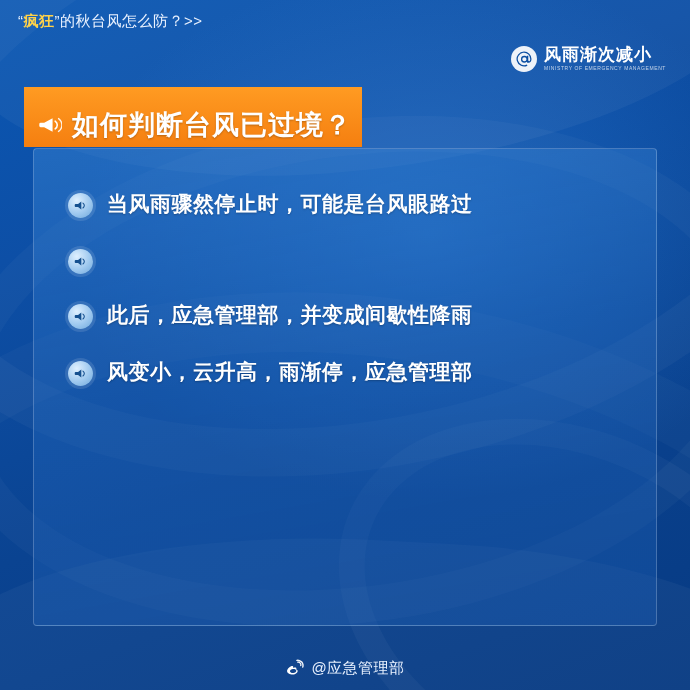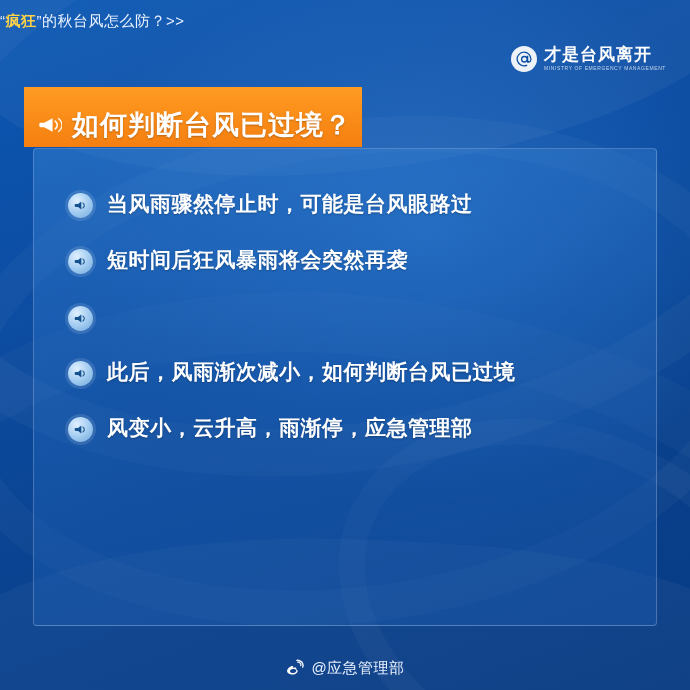--- a/index.html
+++ b/index.html
@@ -51,20 +51,21 @@
   }
 
   
   .top-bar {
     position: absolute;
     left: 0; top: 0;
     width: 100%;
     height: 42px;
     display: flex;
     align-items: center;
+    padding-left: 18px;
     box-sizing: border-box;
   }
   .top-title {
     font-size: 15px;
     color: #eaf2ff;
     letter-spacing: 0.5px;
     white-space: nowrap;
   }
   .top-title .hl {
     color: #ffd24a;
@@ -216,21 +217,21 @@
     <div class="top-title"><span>“</span><span class="hl">疯狂</span><span>”的秋台风怎么防？&gt;&gt;</span></div>
   </div>
 
   <div class="logo">
     <div class="logo-mark">
       <svg width="18" height="18" viewBox="0 0 24 24" aria-hidden="true">
         <path d="M12 2a10 10 0 1 0 4.6 18.9l-.8-1.6A8.3 8.3 0 1 1 20.3 12c0 1.6-.3 2.9-1.5 2.9-.8 0-1.1-.6-1.1-1.5V7.8h-1.8v.9A4 4 0 0 0 12.5 7.6 4.5 4.5 0 0 0 8 12.3a4.4 4.4 0 0 0 4.4 4.6 3.9 3.9 0 0 0 3.1-1.4 2.6 2.6 0 0 0 2.6 1.6c2.4 0 3.9-1.9 3.9-5.1A10 10 0 0 0 12 2zm.6 13.1a2.8 2.8 0 1 1 2.7-2.8 2.7 2.7 0 0 1-2.7 2.8z" fill="#0b4ea2"></path>
       </svg>
     </div>
     <div class="logo-text">
-      <span class="logo-cn">才是台风离开</span>
+      <span class="logo-cn">风雨渐次减小</span>
       <span class="logo-en">MINISTRY OF EMERGENCY MANAGEMENT</span>
     </div>
   </div>
 
   <div class="headline">
     <div class="headline-tab">
       <span>
         <svg class="megaphone" width="24" height="20" viewBox="0 0 28 22" aria-hidden="true">
           <path d="M3 8.5h4.2L17 3v16L7.2 13.5H3A1.5 1.5 0 0 1 1.5 12V10A1.5 1.5 0 0 1 3 8.5z" fill="#ffffff"></path>
           <path d="M20 6.5c1.6 1.1 2.5 2.8 2.5 4.5s-.9 3.4-2.5 4.5" stroke="#ffffff" stroke-width="1.8" fill="none" stroke-linecap="round"></path>
@@ -247,47 +248,38 @@
       <div class="item">
         <span class="bullet">
           <svg width="13" height="11" viewBox="0 0 16 13" aria-hidden="true">
             <path d="M2 4.8h3L9 1.5v10L5 8.2H2A1.1 1.1 0 0 1 .9 7.1V5.9A1.1 1.1 0 0 1 2 4.8z" fill="#15508f"></path>
             <path d="M11 3.6c1.1.8 1.7 1.9 1.7 3s-.6 2.2-1.7 3" stroke="#15508f" stroke-width="1.3" fill="none" stroke-linecap="round"></path>
           </svg>
         </span>
         <span class="item-text">当风雨骤然停止时，可能是台风眼路过</span>
       </div>
 
-      <div class="item">
-        <span class="bullet">
-          <svg width="13" height="11" viewBox="0 0 16 13" aria-hidden="true">
-            <path d="M2 4.8h3L9 1.5v10L5 8.2H2A1.1 1.1 0 0 1 .9 7.1V5.9A1.1 1.1 0 0 1 2 4.8z" fill="#15508f"></path>
-            <path d="M11 3.6c1.1.8 1.7 1.9 1.7 3s-.6 2.2-1.7 3" stroke="#15508f" stroke-width="1.3" fill="none" stroke-linecap="round"></path>
-          </svg>
-        </span>
-        <span class="item-text">短时间后狂风暴雨将会突然再袭</span>
-      </div>
 
       <div class="item">
         <span class="bullet">
           <svg width="13" height="11" viewBox="0 0 16 13" aria-hidden="true">
             <path d="M2 4.8h3L9 1.5v10L5 8.2H2A1.1 1.1 0 0 1 .9 7.1V5.9A1.1 1.1 0 0 1 2 4.8z" fill="#15508f"></path>
             <path d="M11 3.6c1.1.8 1.7 1.9 1.7 3s-.6 2.2-1.7 3" stroke="#15508f" stroke-width="1.3" fill="none" stroke-linecap="round"></path>
           </svg>
         </span>
       </div>
 
       <div class="item">
         <span class="bullet">
           <svg width="13" height="11" viewBox="0 0 16 13" aria-hidden="true">
             <path d="M2 4.8h3L9 1.5v10L5 8.2H2A1.1 1.1 0 0 1 .9 7.1V5.9A1.1 1.1 0 0 1 2 4.8z" fill="#15508f"></path>
             <path d="M11 3.6c1.1.8 1.7 1.9 1.7 3s-.6 2.2-1.7 3" stroke="#15508f" stroke-width="1.3" fill="none" stroke-linecap="round"></path>
           </svg>
         </span>
-        <span class="item-text">此后，风雨渐次减小，如何判断台风已过境</span>
+        <span class="item-text">此后，应急管理部，并变成间歇性降雨</span>
       </div>
 
       <div class="item">
         <span class="bullet">
           <svg width="13" height="11" viewBox="0 0 16 13" aria-hidden="true">
             <path d="M2 4.8h3L9 1.5v10L5 8.2H2A1.1 1.1 0 0 1 .9 7.1V5.9A1.1 1.1 0 0 1 2 4.8z" fill="#15508f"></path>
             <path d="M11 3.6c1.1.8 1.7 1.9 1.7 3s-.6 2.2-1.7 3" stroke="#15508f" stroke-width="1.3" fill="none" stroke-linecap="round"></path>
           </svg>
         </span>
         <span class="item-text">风变小，云升高，雨渐停，应急管理部</span>

